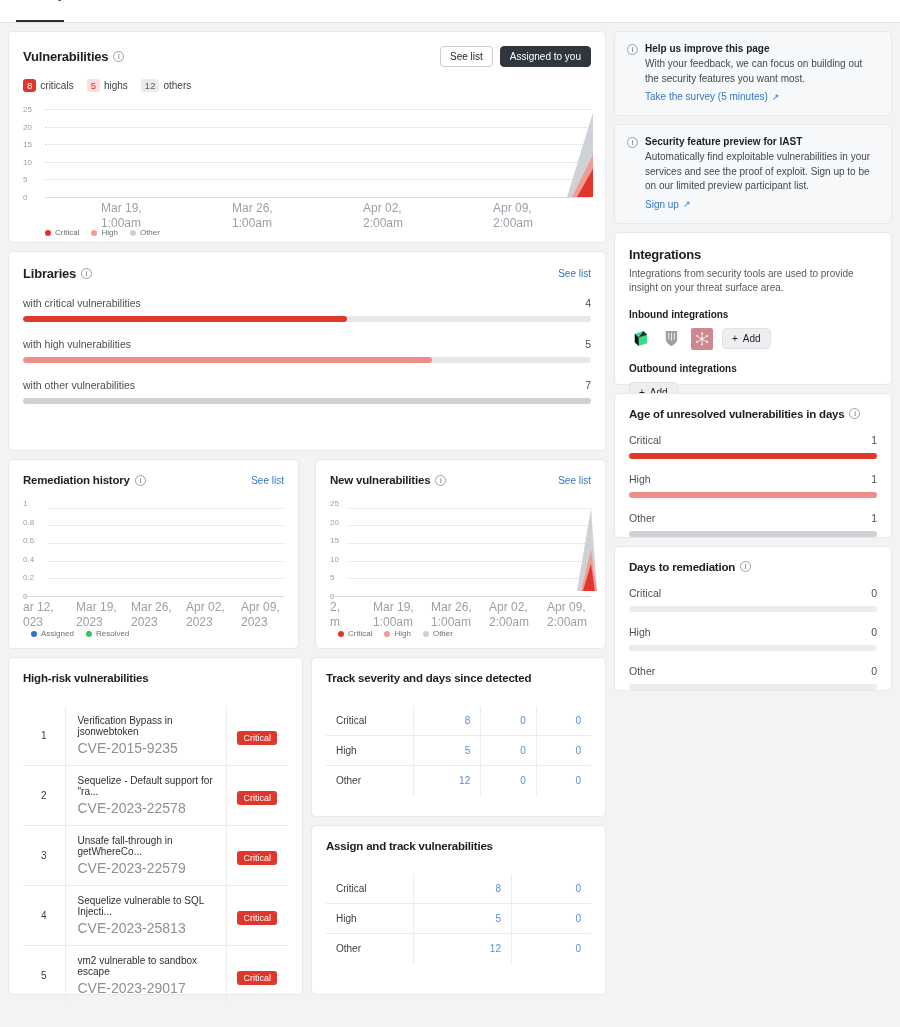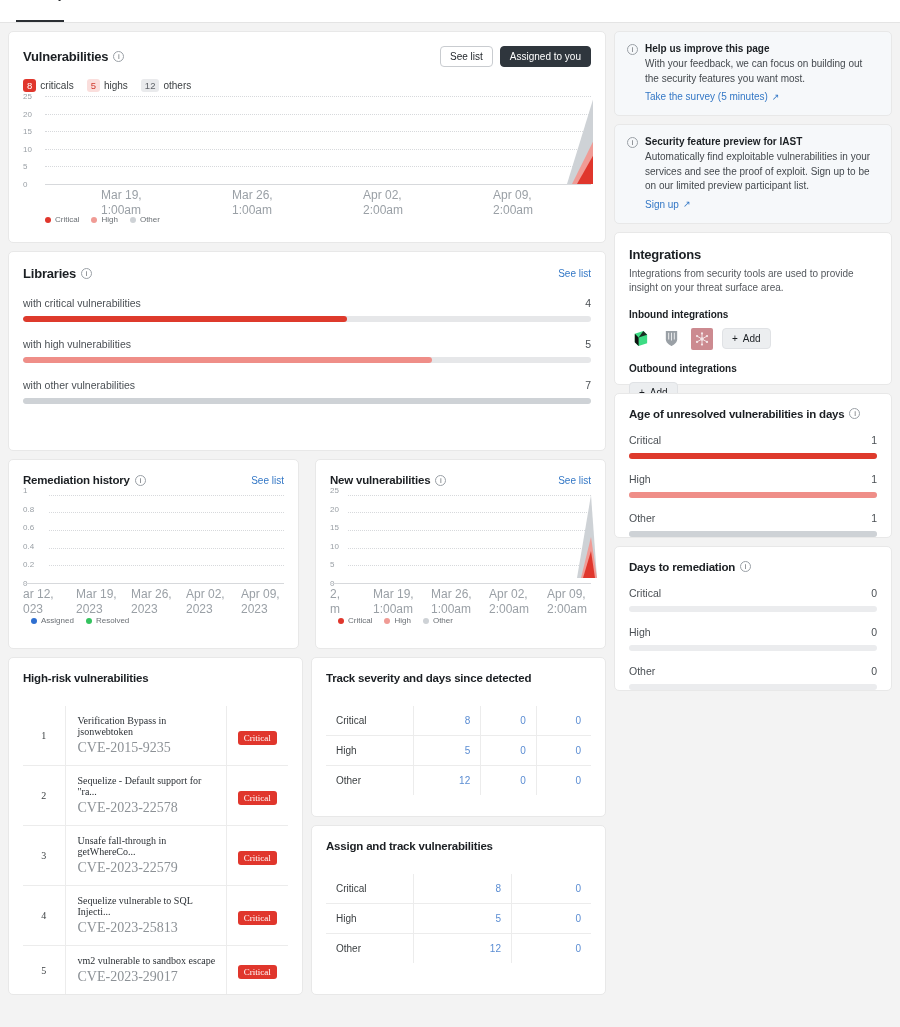--- a/index.html
+++ b/index.html
@@ -41,39 +41,39 @@
   .btn-dark { background: #2f363d; color: #fff; border: 1px solid #2f363d; }
 
   .chips { display: flex; align-items: center; gap: 13px; margin-top: 12px; }
   .chip { display: flex; align-items: center; gap: 4px; font-size: 10px; color: #3c4043; }
   .chip-num { font-size: 9.5px; padding: 1px 4px; border-radius: 3px; font-weight: normal; }
   .chip-crit { background: #e0362c; color: #fff; }
   .chip-high { background: #fadedc; color: #cf3a2e; }
   .chip-other { background: #e9eaec; color: #5f6368; }
 
   
-  .chart { position: relative; margin-top: 4px; }
+  .chart { position: relative; margin-top: 17px; }
   .plot { position: relative; }
   .ylab { position: absolute; left: 0; font-size: 8px; color: #9aa0a6; transform: translateY(-50%); }
   .grid { position: absolute; left: 22px; right: 0; border-top: 1px dotted #d7d9dc; }
   .axis { position: absolute; left: 22px; right: 0; border-top: 1px solid #d7d9dc; }
   .xlab { position: absolute; font-size: 12px; color: #9aa0a6; line-height: 1.25; white-space: nowrap; }
   .legend { display: flex; gap: 12px; margin-top: 7px; padding-left: 22px; }
   .lg { display: flex; align-items: center; gap: 4px; font-size: 8px; color: #6b7075; }
   .dot { width: 6px; height: 6px; border-radius: 50%; }
 
   
   .lb { margin-top: 16px; }
   .lb-top { display: flex; justify-content: space-between; font-size: 10.5px; color: #4a4f54; }
   .lb-track { margin-top: 7px; height: 6px; border-radius: 3px; background: #e6e7e9; overflow: hidden; }
   .lb-fill { height: 100%; border-radius: 3px; }
 
   
   .vtable { width: 100%; border-collapse: collapse; margin-top: 22px; }
-  .vtable td { border-top: 1px solid #ececec; padding: 9px 8px; vertical-align: middle; font-family: Liberation Serif, serif; }
+  .vtable td { border-top: 1px solid #ececec; padding: 9px 8px; vertical-align: middle; }
   .vtable tr:first-child td { border-top: none; }
   .v-idx { width: 42px; text-align: center; font-size: 10px; color: #3c4043; border-right: 1px solid #ececec; }
   .v-name { font-size: 10px; color: #2b3035; padding-left: 12px !important; }
   .v-cve { font-size: 14px; color: #8c9196; margin-top: 3px; }
   .v-sev { width: 62px; text-align: center; border-left: 1px solid #ececec; }
   .badge-crit { background: #e0362c; color: #fff; font-size: 9px; padding: 2px 6px; border-radius: 3px; display: inline-block; }
 
   .ttable { width: 100%; border-collapse: collapse; margin-top: 22px; }
   .ttable td { border-top: 1px solid #ececec; padding: 9px 10px; font-size: 10px; }
   .ttable tr:first-child td { border-top: none; }

